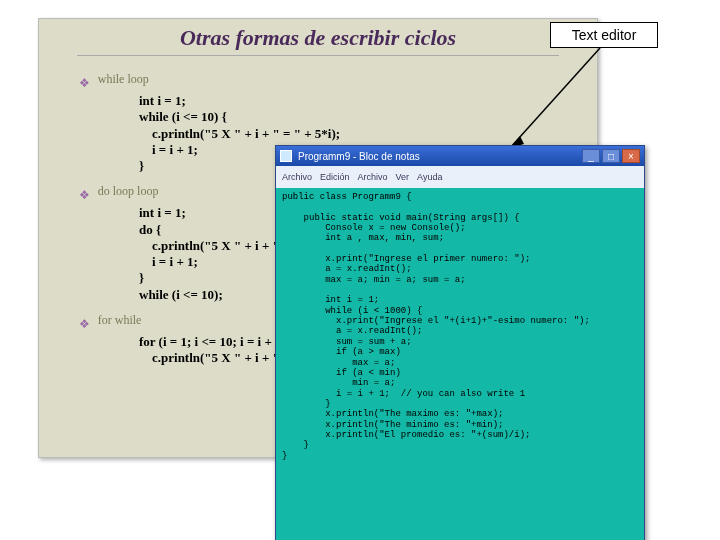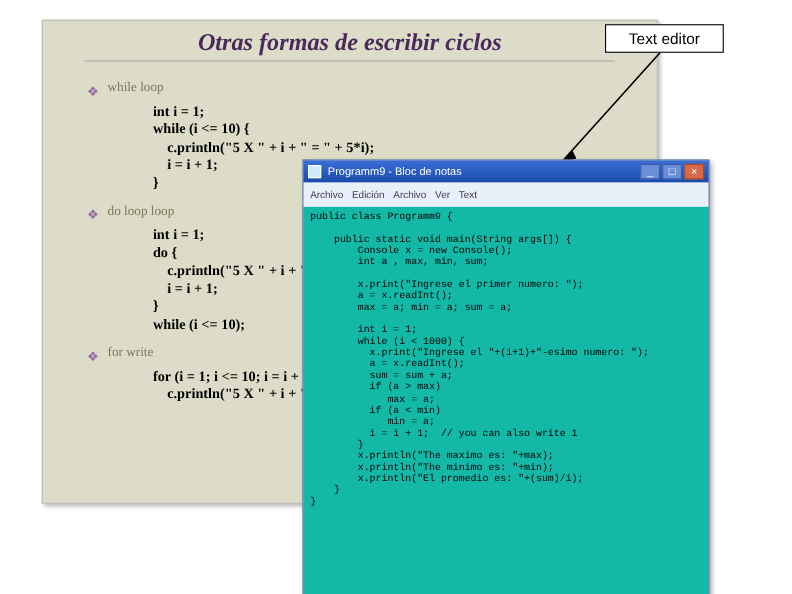--- a/index.html
+++ b/index.html
@@ -68,21 +68,21 @@
     </div>
     <div class="code-block">int i = 1;
 do {
     c.println("5 X " + i + " = " + 5*i);
     i = i + 1;
 }
 while (i &lt;= 10);</div>
 
     <div class="bullet-row">
       <span class="bullet">❖</span>
-      <span class="loop-name">for write</span>
+      <span class="loop-name">for while</span>
     </div>
     <div class="code-block">for (i = 1; i &lt;= 10; i = i + 1)
     c.println("5 X " + i + " = " + 5*i);</div>
   </div>
 </div>
 
 <div class="label-box">Text editor</div>
 
 <svg class="arrow" width="120" height="120">
   <line x1="100" y1="0" x2="10" y2="100" stroke="#000" stroke-width="1.5"></line>
@@ -99,21 +99,21 @@
       <div class="np-winbtn">_</div>
       <div class="np-winbtn">□</div>
       <div class="np-winbtn np-close">×</div>
     </div>
   </div>
   <div class="np-menubar">
     <span>Archivo</span>
     <span>Edición</span>
     <span>Archivo</span>
     <span>Ver</span>
-    <span>Text</span>
+    <span>Ayuda</span>
   </div>
   <div class="np-body">
     <div class="np-code">public class Programm9 {
 
     public static void main(String args[]) {
         Console x = new Console();
         int a , max, min, sum;
 
         x.print("Ingrese el primer numero: ");
         a = x.readInt();

